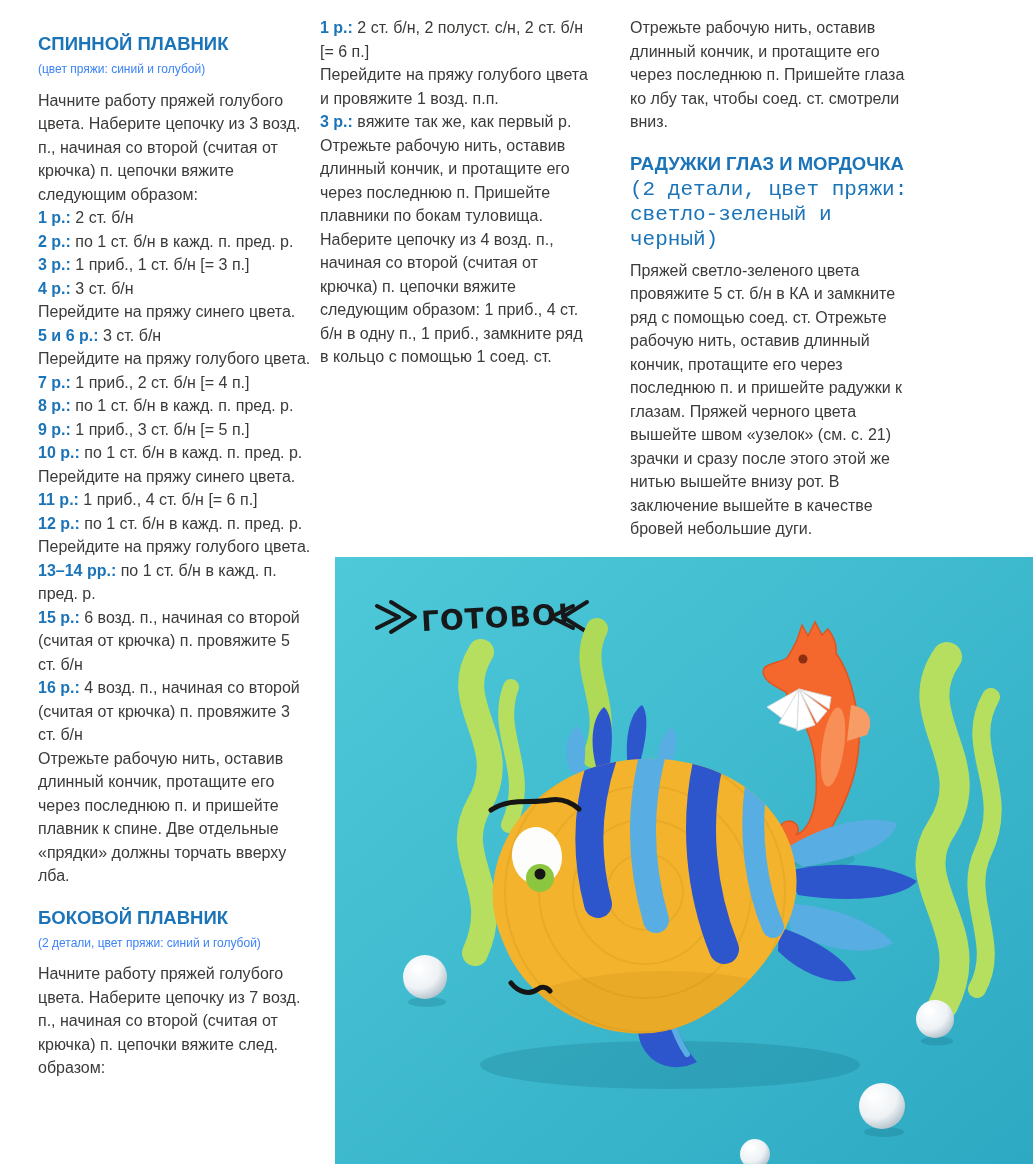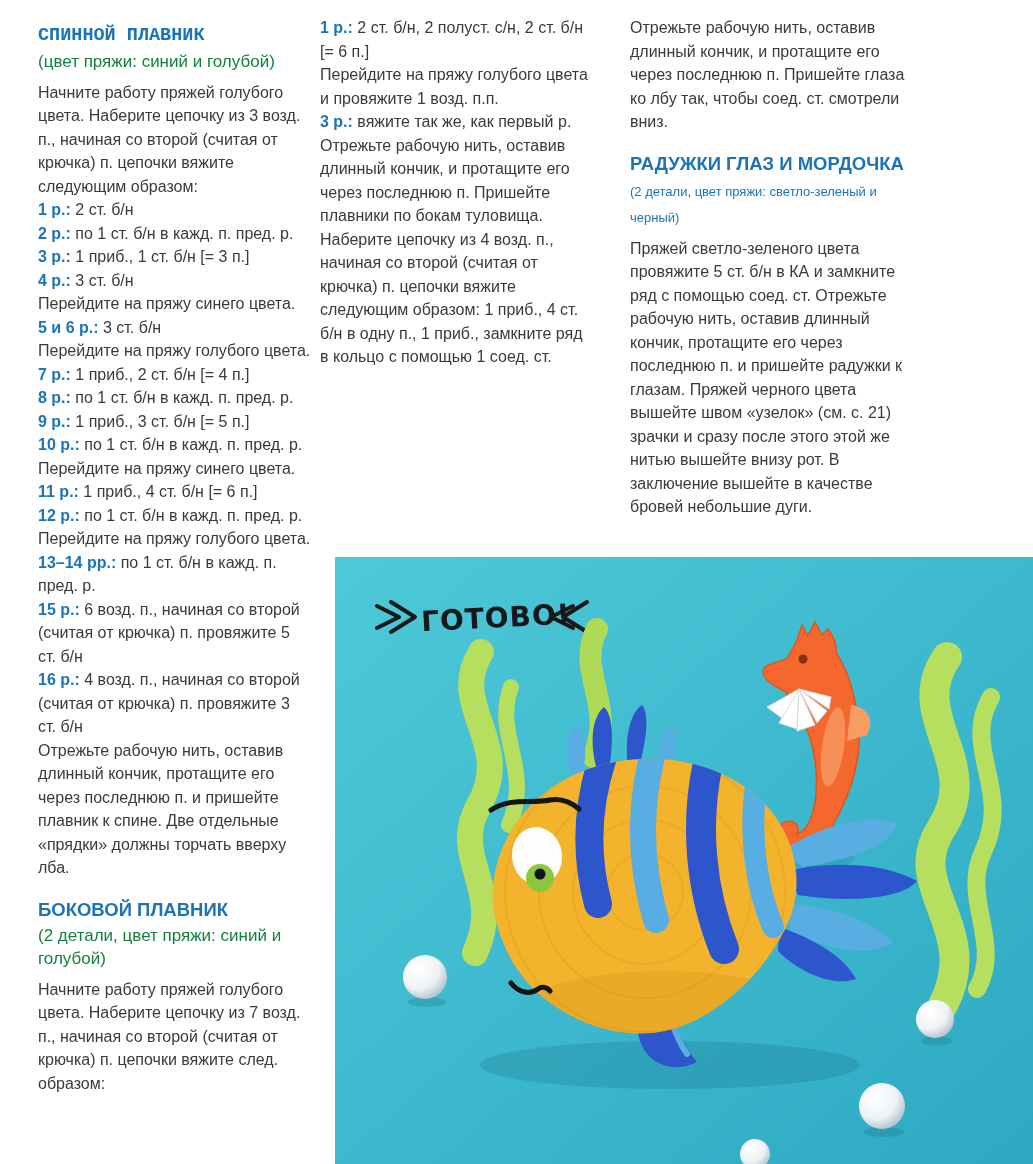--- a/index.html
+++ b/index.html
@@ -8,24 +8,24 @@
     background:#ffffff;
     font-family:"Liberation Sans","DejaVu Sans",sans-serif;
     color:#3a3a39;
   }
   .page{position:absolute;inset:0;}
   .col{position:absolute;top:16px;font-size:16px;line-height:23.5px;text-align:left;}
   .col-1{left:38px;width:273px;}
   .col-2{left:320px;width:273px;}
   .col-3{left:630px;width:278px;}
   .heading{color:#1b74b8;font-weight:bold;font-size:18.5px;line-height:24px;margin:18px 0 2px 0;}
-  .heading.first{margin-top:8px;font-family:Liberation Mono, monospace;}
-  .heading .sub-inline{font-weight:normal;font-size:13px;}
+  .heading.first{margin-top:16px;}
+  .heading .sub-inline{font-weight:normal;font-size:21px;font-family:Liberation Mono, monospace;}
   .heading.has-sub{margin-bottom:7px;}
-  .subheading{color:#15803d;font-size:17px;line-height:23.5px;margin:0 0 7px 0;}
+  .subheading{color:#3b82f6;font-size:12px;line-height:23.5px;margin:0 0 7px 0;}
   .para{margin:0;}
   .step-label{color:#1b74b8;font-weight:bold;}
   .photo{
     position:absolute;left:335px;top:557px;width:698px;height:607px;
   }
   .photo svg{display:block;width:100%;height:100%;}
 </style>
 </head>
 <body>
 

